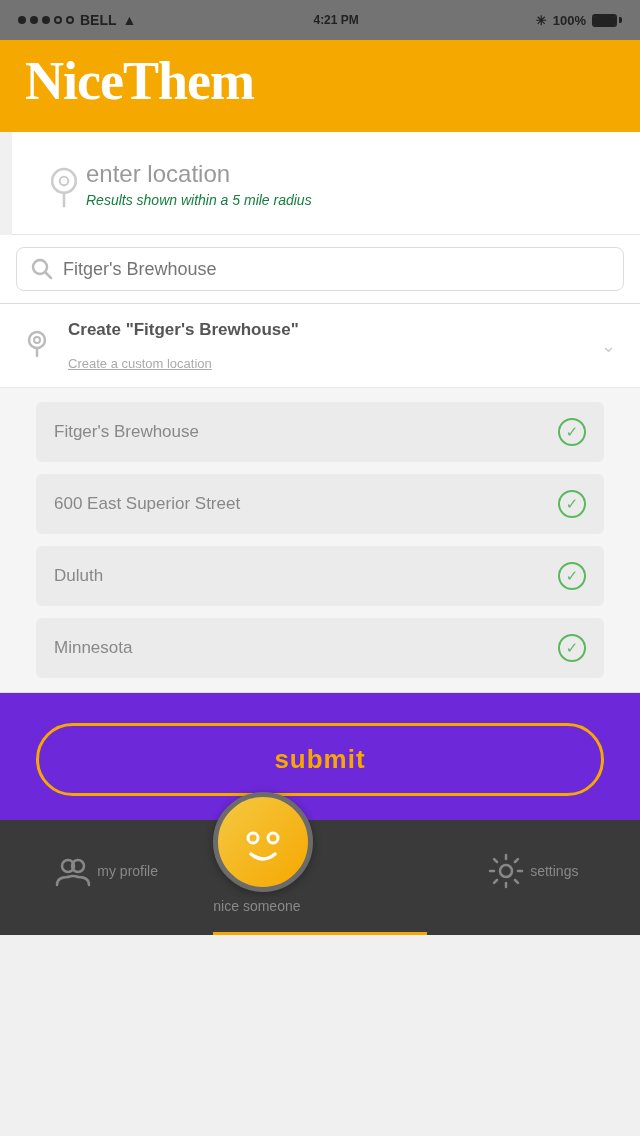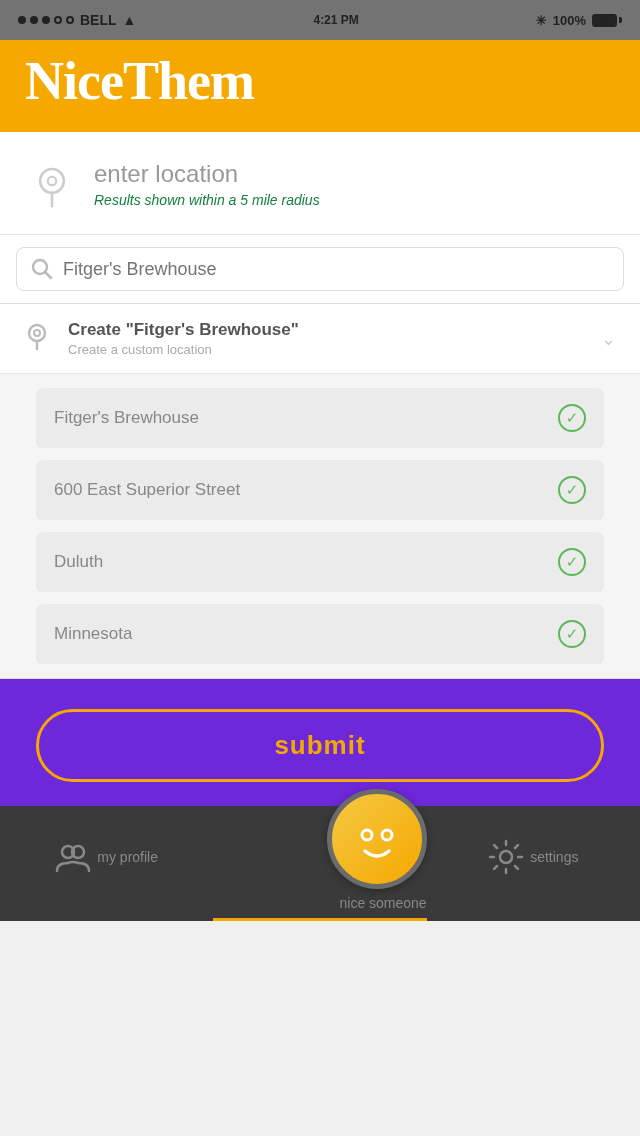--- a/index.html
+++ b/index.html
@@ -62,22 +62,22 @@
       font-family: 'Georgia', serif;
       letter-spacing: -1px;
     }
 
     
     .location-section {
       background: #fff;
       padding: 28px 30px 22px;
       display: flex;
       align-items: flex-start;
-      gap: 20px;
       border-bottom: 1px solid #e5e5e5;
+      margin-left: 12px;
     }
     .location-icon-wrap {
       margin-top: 4px;
     }
     .pin-icon {
       width: 44px;
       height: 44px;
     }
     .location-text h2 {
       font-size: 24px;
@@ -132,21 +132,22 @@
       flex: 1;
     }
     .create-text strong {
       font-size: 17px;
       color: #555;
       font-weight: 700;
     }
     .create-text p {
       font-size: 13px;
       color: #aaa;
-      margin-top: 2px;
+      margin-top: 16px;
+      text-decoration: underline;
     }
     .chevron {
       color: #ccc;
       font-size: 18px;
     }
 
     
     .results-list {
       background: #f5f5f5;
       padding: 14px 36px;
@@ -217,23 +218,23 @@
       height: 100%;
     }
     .tab-label {
       font-size: 14px;
       color: #888;
     }
     .tab-center {
       flex: 1;
       display: flex;
       flex-direction: column;
-      align-items: flex-end;
+      align-items: flex-start;
       justify-content: flex-end;
-      padding-bottom: 10px;
+      padding-bottom: 21px;
       position: relative;
     }
     .smiley-bubble {
       position: absolute;
       top: -42px;
       width: 100px;
       height: 100px;
       background: linear-gradient(135deg, #f5c842, #f5a800);
       border-radius: 50%;
       display: flex;

